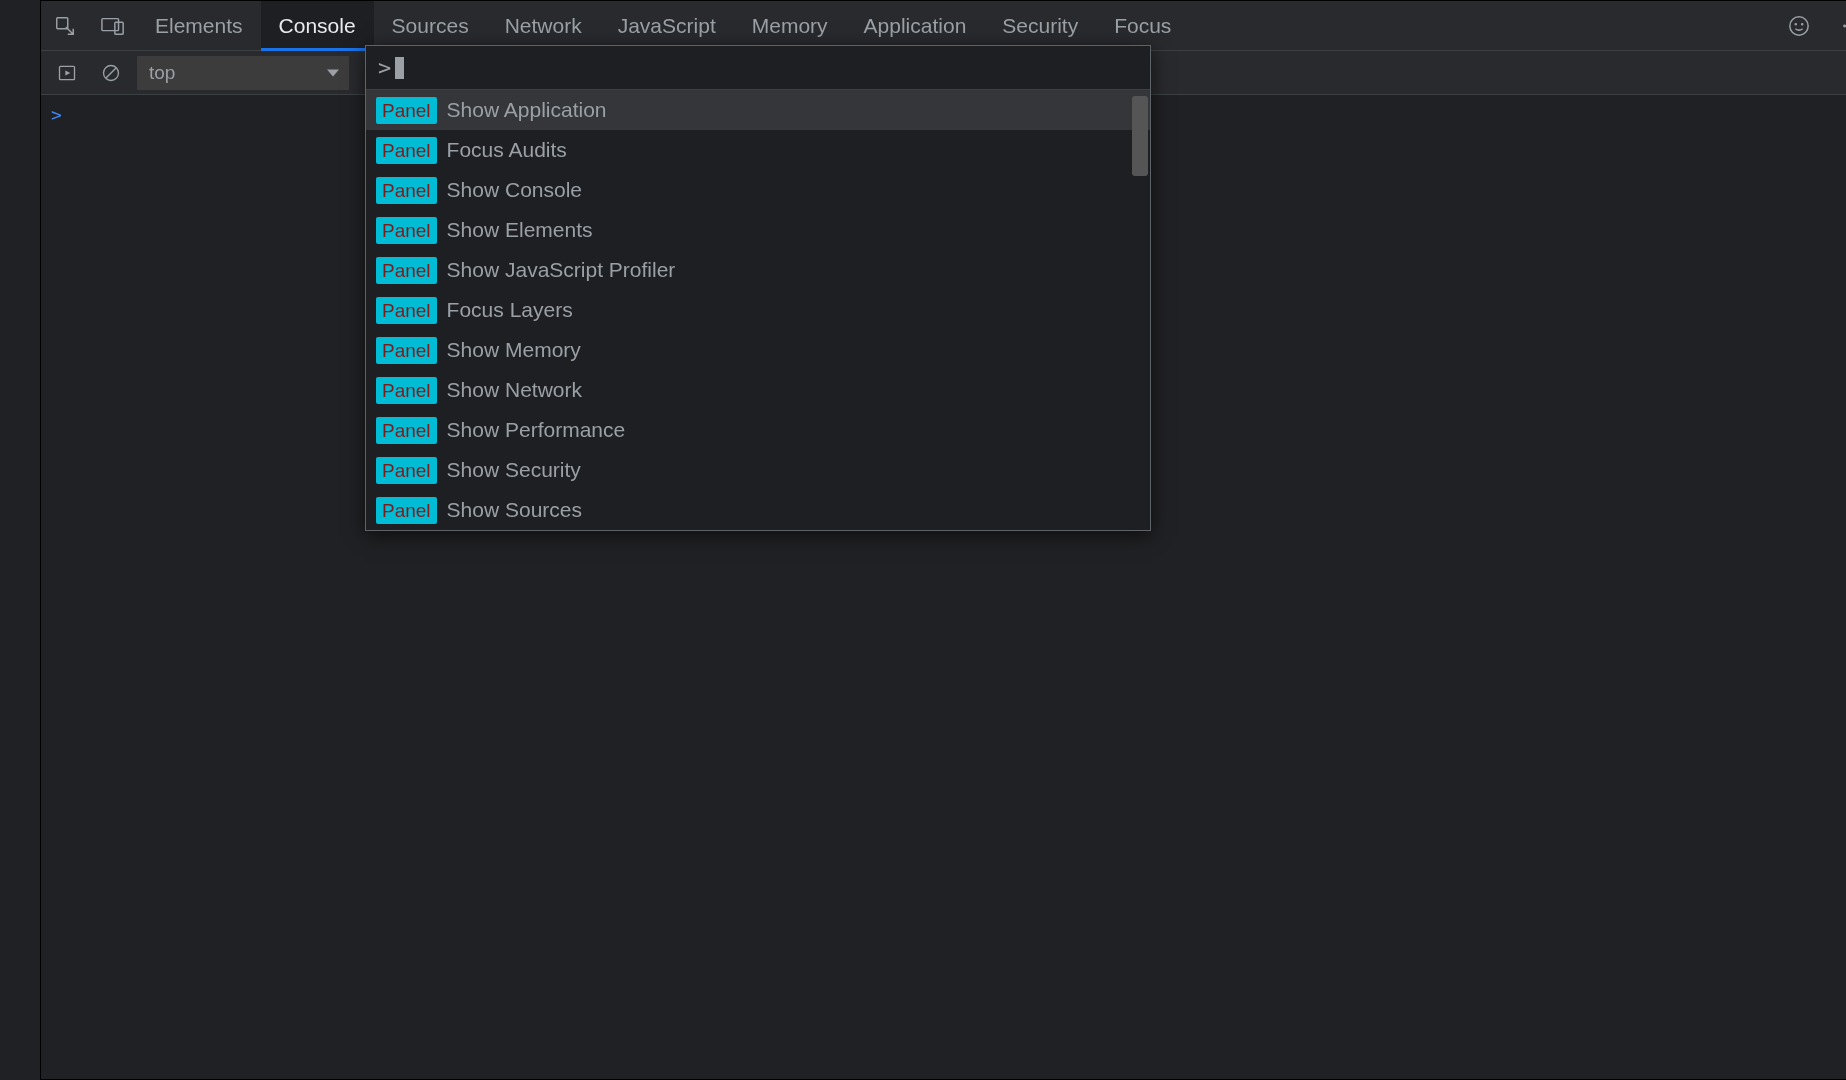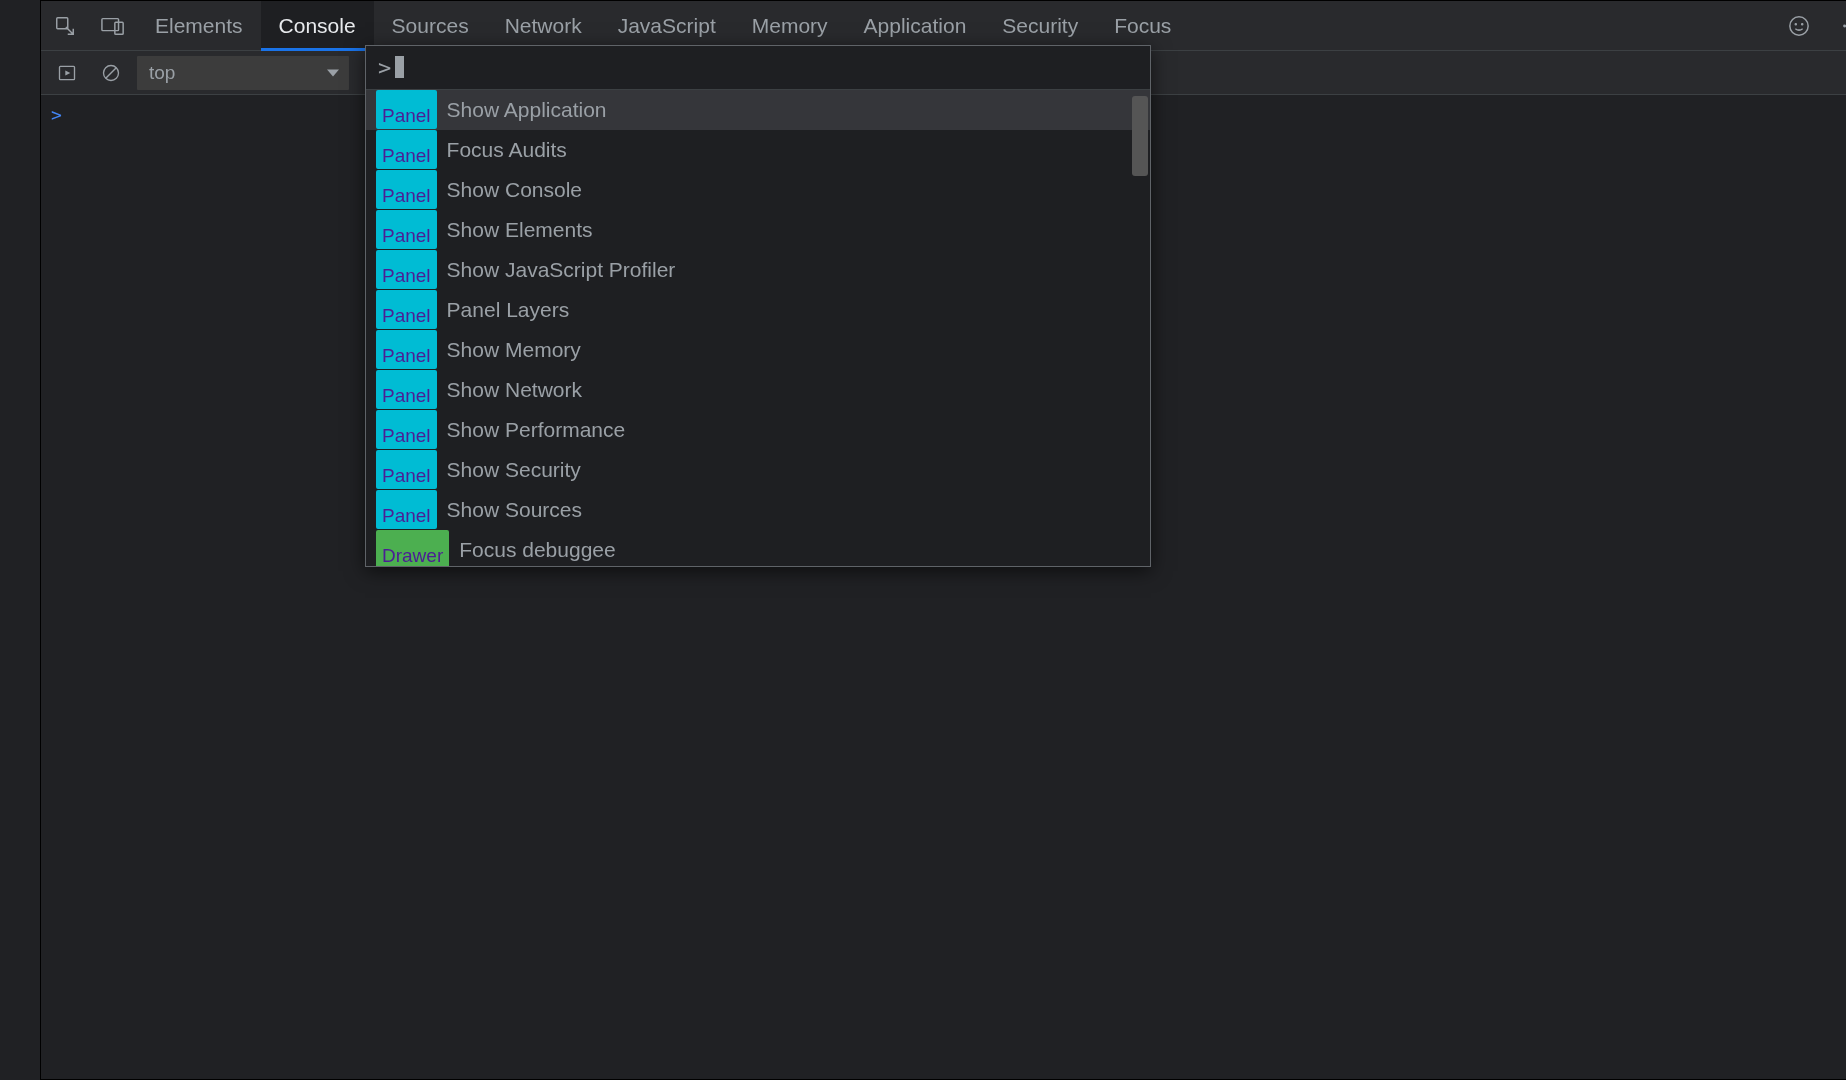--- a/index.html
+++ b/index.html
@@ -154,24 +154,24 @@
     display:flex;align-items:center;
     gap:10px;
     height:40px;
     padding:0 10px;
     cursor:pointer;
   }
   .cmd-item.selected{
     background:var(--bg-hover);
   }
   .badge{
-    padding:15px 6px 2px;
+    padding:3px 6px 2px;
     font-size:19px;
     line-height:22px;
-    color:#4c1d95;
+    color:#7f1d1d;
     border-radius:2px;
   }
   .badge.panel{background:var(--badge-panel);}
   .badge.drawer{background:var(--badge-drawer);}
   .cmd-label{color:var(--text-dim);font-size:21px;}
   .cmd-scrollbar{
     position:absolute;right:2px;top:50px;width:16px;height:80px;
     background:#555;border-radius:3px;
   }
 
@@ -279,43 +279,39 @@
         <div class="cmd-item">
           <span class="badge panel">Panel</span>
           <span class="cmd-label">Show Elements</span>
         </div>
         <div class="cmd-item">
           <span class="badge panel">Panel</span>
           <span class="cmd-label">Show JavaScript Profiler</span>
         </div>
         <div class="cmd-item">
           <span class="badge panel">Panel</span>
-          <span class="cmd-label">Panel Layers</span>
+          <span class="cmd-label">Focus Layers</span>
         </div>
         <div class="cmd-item">
           <span class="badge panel">Panel</span>
           <span class="cmd-label">Show Memory</span>
         </div>
         <div class="cmd-item">
           <span class="badge panel">Panel</span>
           <span class="cmd-label">Show Network</span>
         </div>
         <div class="cmd-item">
           <span class="badge panel">Panel</span>
           <span class="cmd-label">Show Performance</span>
         </div>
         <div class="cmd-item">
           <span class="badge panel">Panel</span>
           <span class="cmd-label">Show Security</span>
         </div>
         <div class="cmd-item">
           <span class="badge panel">Panel</span>
           <span class="cmd-label">Show Sources</span>
-        </div>
-        <div class="cmd-item">
-          <span class="badge drawer">Drawer</span>
-          <span class="cmd-label">Focus debuggee</span>
         </div>
       </div>
     <div class="cmd-scrollbar"></div>
   </div>
 
 </div>
 
 </body></html>

